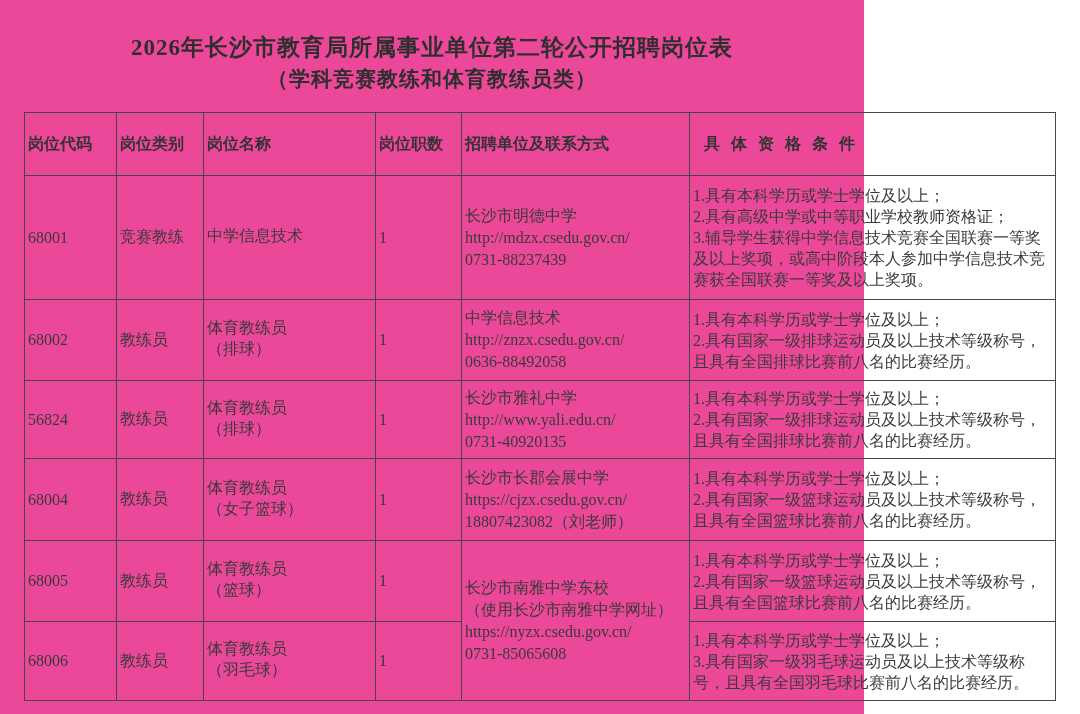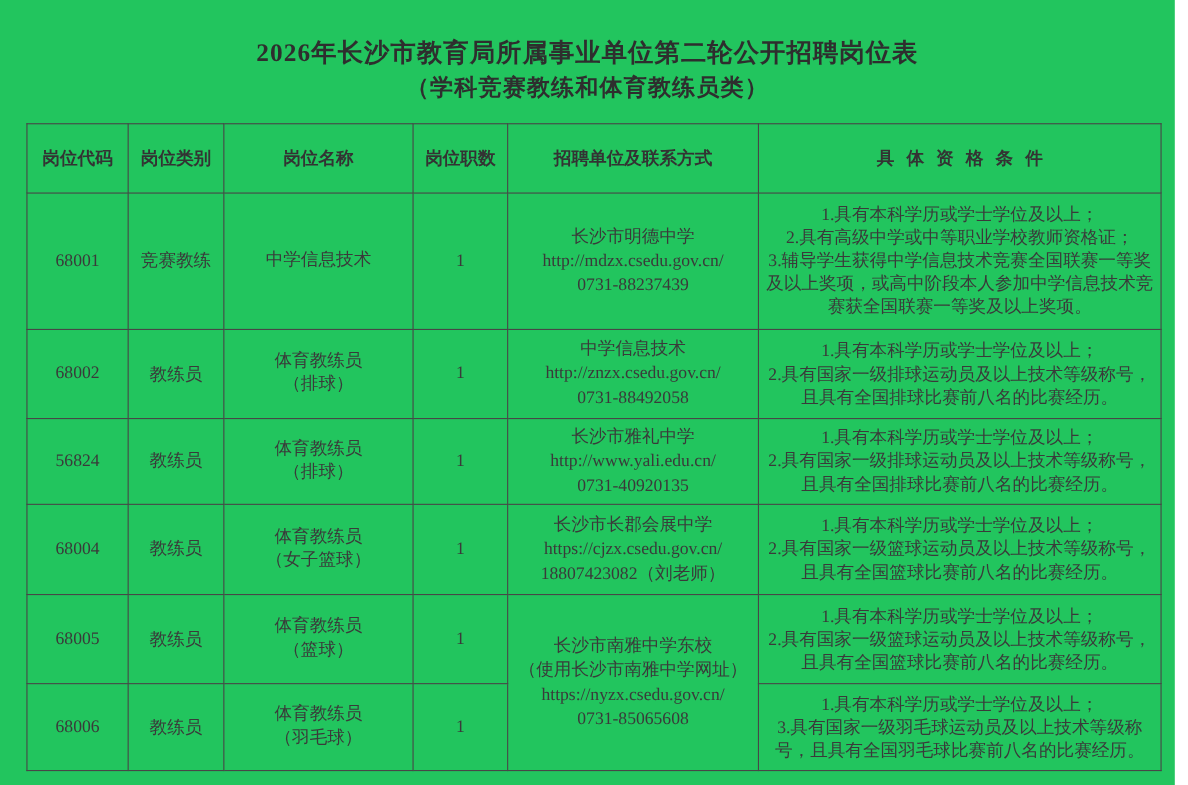--- a/index.html
+++ b/index.html
@@ -3,42 +3,42 @@
 <meta charset="utf-8">
 <style>
   * { margin: 0; padding: 0; box-sizing: border-box; }
   html, body {
     width: 1080px; height: 714px;
     background: #ffffff;
     font-family: "Liberation Serif", "DejaVu Serif", serif;
     color: #3a3a3a;
     overflow: hidden;
   }
-  .page { position: relative; width: 1068px; height: 714px; background: #22c55e; }
+  .page { position: relative; width: 864px; height: 714px; background: #ec4899; }
 
   .title-block { padding-top: 33px; text-align: center; }
   .title-line1 {
     font-size: 23px; font-weight: bold; line-height: 30px;
     color: #2e2e2e; letter-spacing: 1px;
   }
   .title-line2 {
     font-size: 21px; font-weight: bold; line-height: 33px;
     color: #2e2e2e; letter-spacing: 1px;
   }
 
   table.jobs {
     position: absolute; left: 24px; top: 112px;
     width: 1031px;
     border-collapse: collapse;
     table-layout: fixed;
   }
   table.jobs th, table.jobs td {
     border: 1px solid #474747;
     vertical-align: middle;
-    text-align: center;
+    text-align: left;
     font-size: 16px;
     color: #3a3a3a;
     padding: 2px 3px;
     overflow: hidden;
   }
   table.jobs th {
     font-weight: bold;
     font-size: 16px;
     color: #333333;
     height: 63px;
@@ -116,21 +116,21 @@
         <td>68002</td>
         <td>教练员</td>
         <td class="name-cell">
           <div>体育教练员</div>
           <div>（排球）</div>
         </td>
         <td>1</td>
         <td class="contact">
           <div>中学信息技术</div>
           <div>http://znzx.csedu.gov.cn/</div>
-          <div>0731-88492058</div>
+          <div>0636-88492058</div>
         </td>
         <td class="reqs">
           <div>1.具有本科学历或学士学位及以上；</div>
           <div>2.具有国家一级排球运动员及以上技术等级称号，且具有全国排球比赛前八名的比赛经历。</div>
         </td>
       </tr>
 
       <tr class="r3">
         <td>56824</td>
         <td>教练员</td>

